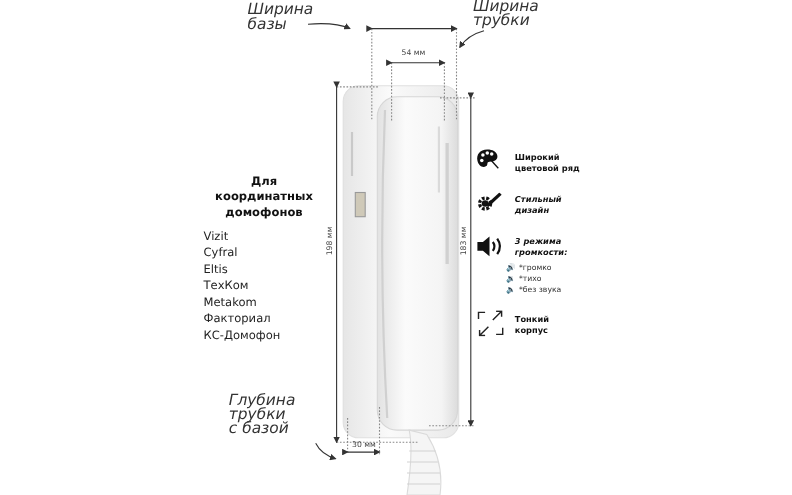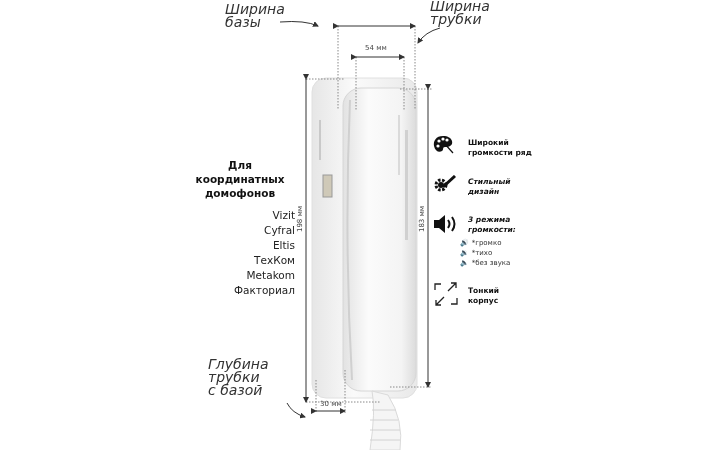--- a/index.html
+++ b/index.html
@@ -3,21 +3,21 @@
 <meta charset="utf-8">
 <style>
   html, body { margin:0; padding:0; }
   body { width:720px; height:450px; background:#ffffff; position:relative; overflow:hidden;
          font-family:"DejaVu Sans", sans-serif; color:#222; }
   .abs { position:absolute; }
   .lbl { font-size:14px; color:#333; line-height:13px;font-style:italic; }
   .dim { font-size:7px; color:#444; }
   .vtext { font-size:7px; color:#444; transform:rotate(-90deg); transform-origin:center; white-space:nowrap; }
   .brands-title { font-size:10.5px; font-weight:bold; text-align:center; line-height:14px; color:#111; }
-  .brand { font-size:10.5px; text-align:right; line-height:15px; color:#222; }
+  .brand { font-size:10.5px; text-align:left; line-height:15px; color:#222; }
   .feat { font-size:7.5px; font-weight:bold; line-height:10px; text-align:left; color:#111; }
   .sub { font-size:7px; line-height:10px; color:#333; display:flex; align-items:center; gap:3px; }
   svg { display:block; }
 </style>
 </head>
 <body>
 
 <div class="abs lbl" style="left:225px; top:3px; width:60px;">
   <div>Ширина</div>
   <div>базы</div>
@@ -106,35 +106,36 @@
     <div>Для координатных</div>
     <div>домофонов</div>
   </div>
   <div style="height:8px"></div>
   <div class="brand">Vizit</div>
   <div class="brand">Cyfral</div>
   <div class="brand">Eltis</div>
   <div class="brand">ТехКом</div>
   <div class="brand">Metakom</div>
   <div class="brand">Факториал</div>
+  <div class="brand">КС-Домофон</div>
 </div>
 
 <div class="abs" style="left:433px; top:135px;">
   <svg width="22" height="20" viewBox="0 0 22 20">
     <path d="M10,1 C3,1 0,6 1,11 C2,16 6,18 9,16 C11,15 9,12 12,12 C17,12 20,10 19,6 C18,3 15,1 10,1z" fill="#111"></path>
     <circle cx="6" cy="6" r="1.6" fill="#fff"></circle>
       <circle cx="10" cy="4" r="1.6" fill="#fff"></circle>
     <circle cx="14" cy="5" r="1.6" fill="#fff"></circle>
       <circle cx="5" cy="11" r="1.6" fill="#fff"></circle>
     <line x1="11" y1="8" x2="20" y2="18" stroke="#111" stroke-width="1.2"></line>
   </svg>
 </div>
 <div class="abs feat" style="left:468px; top:138px; width:80px;">
   <div>Широкий</div>
-  <div>громкости ряд</div>
+  <div>цветовой ряд</div>
 </div>
 
 <div class="abs" style="left:433px; top:175px;">
   <svg width="24" height="18" viewBox="0 0 24 18">
     <circle cx="8" cy="10" r="5" fill="none" stroke="#111" stroke-width="3" stroke-dasharray="2.5,1.5"></circle>
     <circle cx="8" cy="10" r="3" fill="#111"></circle>
     <line x1="10" y1="12" x2="22" y2="1" stroke="#111" stroke-width="3"></line>
   </svg>
 </div>
 <div class="abs feat" style="left:468px; top:177px; width:80px;font-style:italic;">

